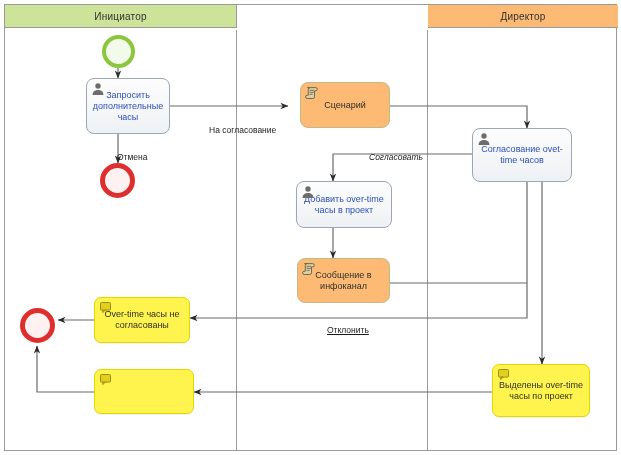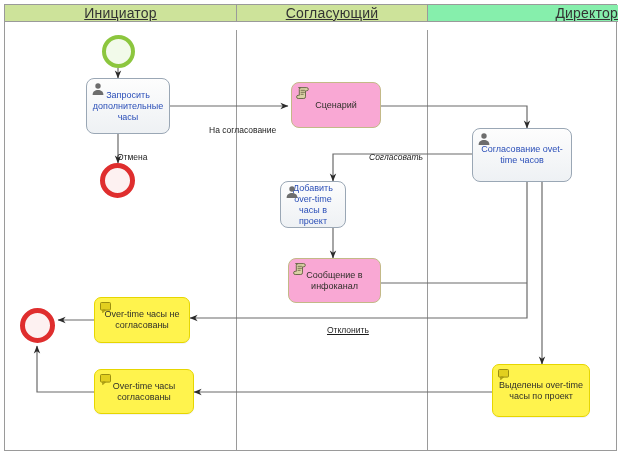--- a/index.html
+++ b/index.html
@@ -26,34 +26,33 @@
     top: 4px;
     width: 613px;
     height: 447px;
     border: 1px solid #9a9a9a;
     box-sizing: border-box;
     background: #ffffff;
   }
   .lane-header {
     position: absolute;
     top: 0;
-    height: 17px;
+    height: 23px;
     box-sizing: border-box;
     border-right: 1px solid #9a9a9a;
     border-bottom: 1px solid #9a9a9a;
     display: flex;
     align-items: center;
     justify-content: center;
-    font-size: 14px;
+    font-size: 10px;
     color: #333333;
     letter-spacing: .2px;
-    text-decoration: underline;
   }
   .lane-header.green { background: #cde39a; }
-  .lane-header.grey  { background: #86efac; justify-content: flex-end; }
+  .lane-header.grey  { background: #fdba74; }
   .lane-header.last  { border-right: none; }
 
   .lane-body {
     position: absolute;
     top: 25px;
     bottom: 0;
     box-sizing: border-box;
     border-right: 1px solid #9a9a9a;
     background: transparent;
   }
@@ -106,23 +105,24 @@
     font-size: 9px;
   }
   .task .label { display: block; width: 100%; }
 
   .task.user {
     background: linear-gradient(#fdfdfd, #eef1f4);
     border: 1.5px solid #9aa7b5;
     color: #2b4fb8;
   }
   .task.script {
-    background: #f9a8d4;
+    background: #fdba74;
     border: 1.5px solid #c3b987;
     color: #30302a;
+    margin-left: 9px;
   }
   .task.notify {
     background: #fff34d;
     border: 1.5px solid #e6d600;
     color: #30302a;
     border-radius: 7px;
     box-shadow: 0 1px 0 rgba(0,0,0,.05);
   }
 
   .task-icon {
@@ -138,23 +138,20 @@
 </style>
 </head>
 <body>
 
 <div id="canvas">
 
   <div class="pool">
 
     <div class="lane-header green" style="left:0;width:232px;">
       <span>Инициатор</span>
-    </div>
-    <div class="lane-header green" style="left:232px;width:191px;">
-      <span>Согласующий</span>
     </div>
     <div class="lane-header grey last" style="left:423px;width:190px;">
       <span>Директор</span>
     </div>
 
     <div class="lane-body" style="left:0;width:232px;"></div>
     <div class="lane-body" style="left:232px;width:191px;"></div>
     <div class="lane-body last" style="left:423px;width:190px;"></div>
   </div>
 
@@ -221,21 +218,21 @@
   <div class="task user" style="left:472px;top:128px;width:100px;height:54px;">
     <span class="task-icon">
       <svg width="14" height="14" viewBox="0 0 14 14">
         <circle cx="7" cy="4" r="2.7" fill="#6d6d6d"></circle>
         <path d="M1.6,13 C1.6,9.4 4,8 7,8 C10,8 12.4,9.4 12.4,13 Z" fill="#6d6d6d"></path>
       </svg>
     </span>
     <span class="label">Согласование ovet-time часов</span>
   </div>
 
-  <div class="task user" style="left:280px;top:181px;width:66px;height:47px;">
+  <div class="task user" style="left:296px;top:181px;width:96px;height:47px;">
     <span class="task-icon">
       <svg width="14" height="14" viewBox="0 0 14 14">
         <circle cx="7" cy="4" r="2.7" fill="#6d6d6d"></circle>
         <path d="M1.6,13 C1.6,9.4 4,8 7,8 C10,8 12.4,9.4 12.4,13 Z" fill="#6d6d6d"></path>
       </svg>
     </span>
     <span class="label">Добавить over-time часы в проект</span>
   </div>
 
   <div class="task notify" style="left:94px;top:297px;width:96px;height:46px;">
@@ -258,21 +255,20 @@
     <span class="label">Сообщение в инфоканал</span>
   </div>
 
   <div class="task notify" style="left:94px;top:369px;width:100px;height:45px;">
     <span class="task-icon">
       <svg width="13" height="13" viewBox="0 0 13 13">
         <rect x="1.5" y="1.5" width="10" height="7.6" rx="1" fill="#e2cf1f" stroke="#9c8f10" stroke-width="1"></rect>
         <path d="M3.8,9.1 L3.8,11.6 L6.3,9.1 Z" fill="#e2cf1f" stroke="#9c8f10" stroke-width="1" stroke-linejoin="round"></path>
       </svg>
     </span>
-    <span class="label">Over-time часы согласованы</span>
   </div>
 
   <div class="task notify" style="left:492px;top:364px;width:98px;height:53px;">
     <span class="task-icon">
       <svg width="13" height="13" viewBox="0 0 13 13">
         <rect x="1.5" y="1.5" width="10" height="7.6" rx="1" fill="#e2cf1f" stroke="#9c8f10" stroke-width="1"></rect>
         <path d="M3.8,9.1 L3.8,11.6 L6.3,9.1 Z" fill="#e2cf1f" stroke="#9c8f10" stroke-width="1" stroke-linejoin="round"></path>
       </svg>
     </span>
     <span class="label">Выделены over-time часы по проект</span>

